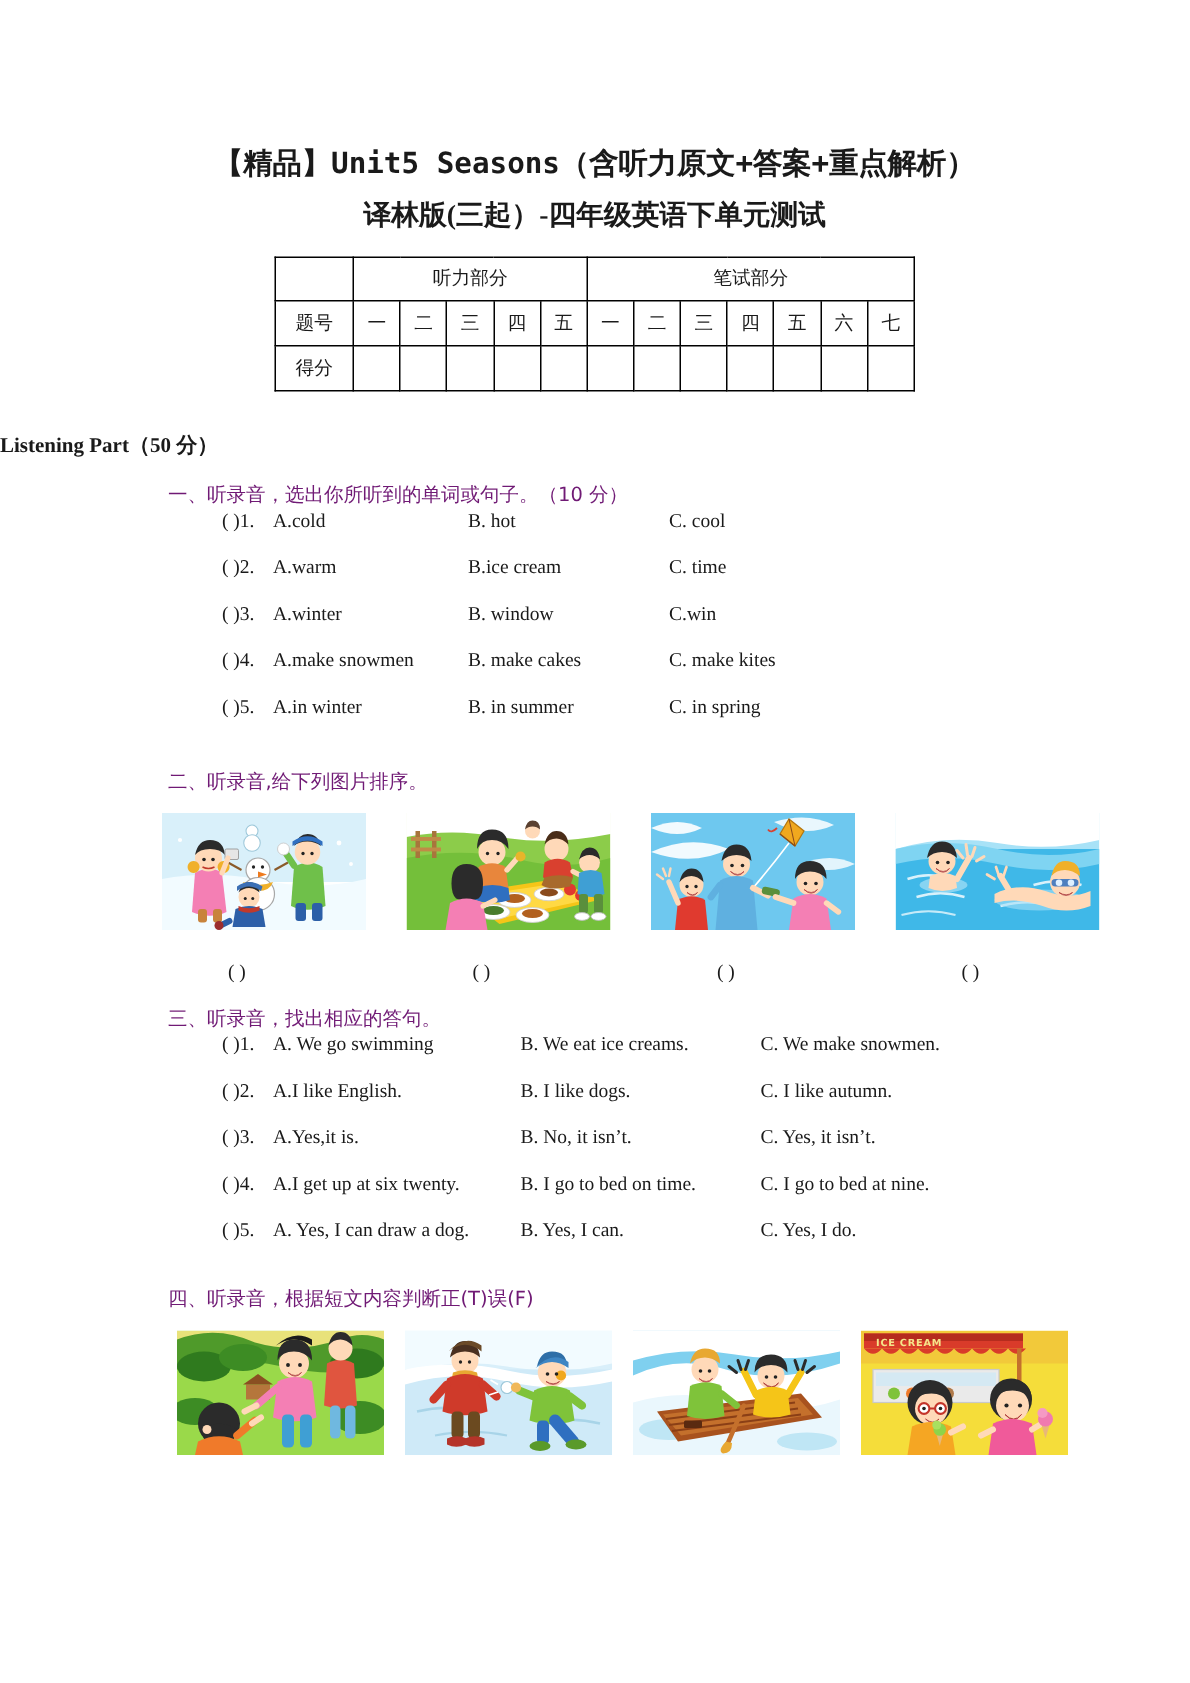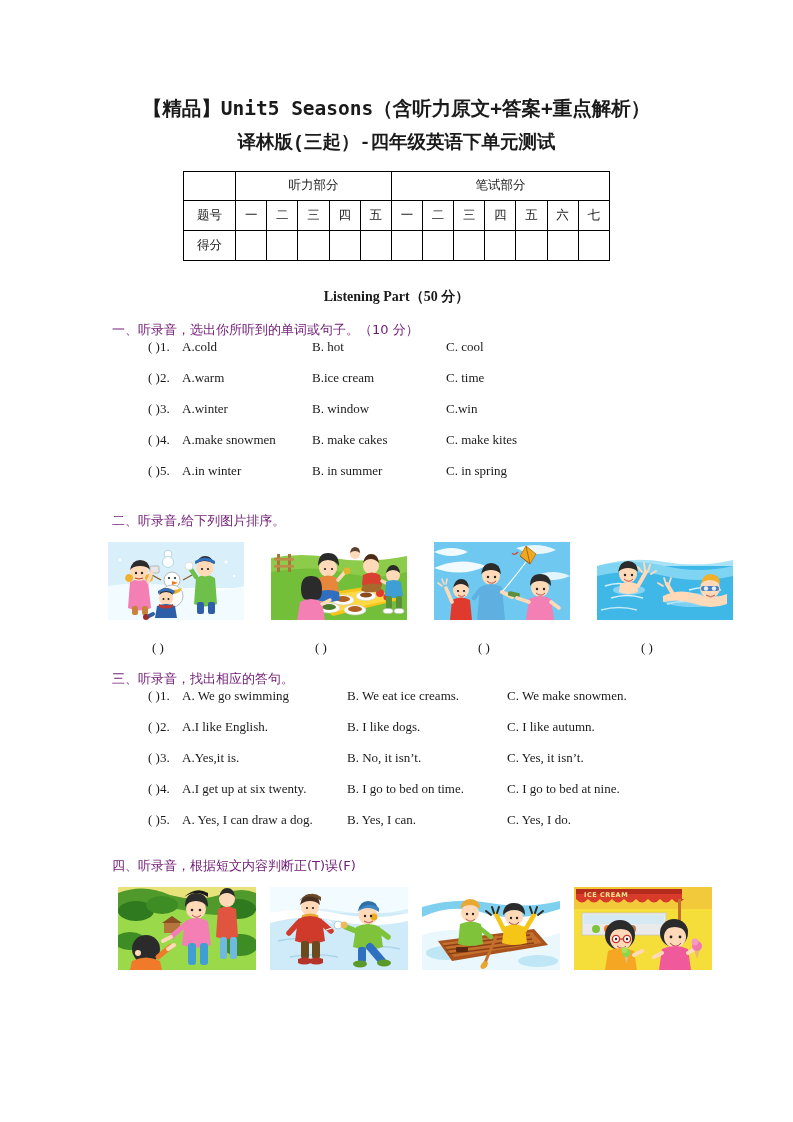--- a/index.html
+++ b/index.html
@@ -29,21 +29,21 @@
     font-size: 19.5px;
     font-weight: bold;
     letter-spacing: 0px;
     margin: 0;
     padding-top: 97px;
     line-height: 1.2;
     white-space: nowrap;
   }
   .title-2 {
     text-align: center;
-    font-family: Liberation Mono, monospace;
+    font-family: Liberation Serif, serif;
     font-size: 18.5px;
     font-weight: bold;
     margin: 0;
     padding-top: 13px;
     line-height: 1.2;
   }
 
   
   .score-table-wrap {
     display: flex;
@@ -63,21 +63,21 @@
     padding: 0;
   }
   .st-head-row td { height: 28px; }
   .st-num-row  td { height: 29px; }
   .st-score-row td{ height: 29px; }
   .col-label { width: 53px; }
   .col-cell  { width: 31px; }
 
   
   .part-heading {
-    text-align: center;
+    text-align: left;
     font-weight: bold;
     font-size: 14px;
     margin: 0;
     padding-top: 27px;
     font-family: "Liberation Serif", "DejaVu Serif", serif;
   }
   .section-title {
     font-family: "DejaVu Sans", "Liberation Sans", sans-serif;
     font-size: 13px;
     margin: 0;

